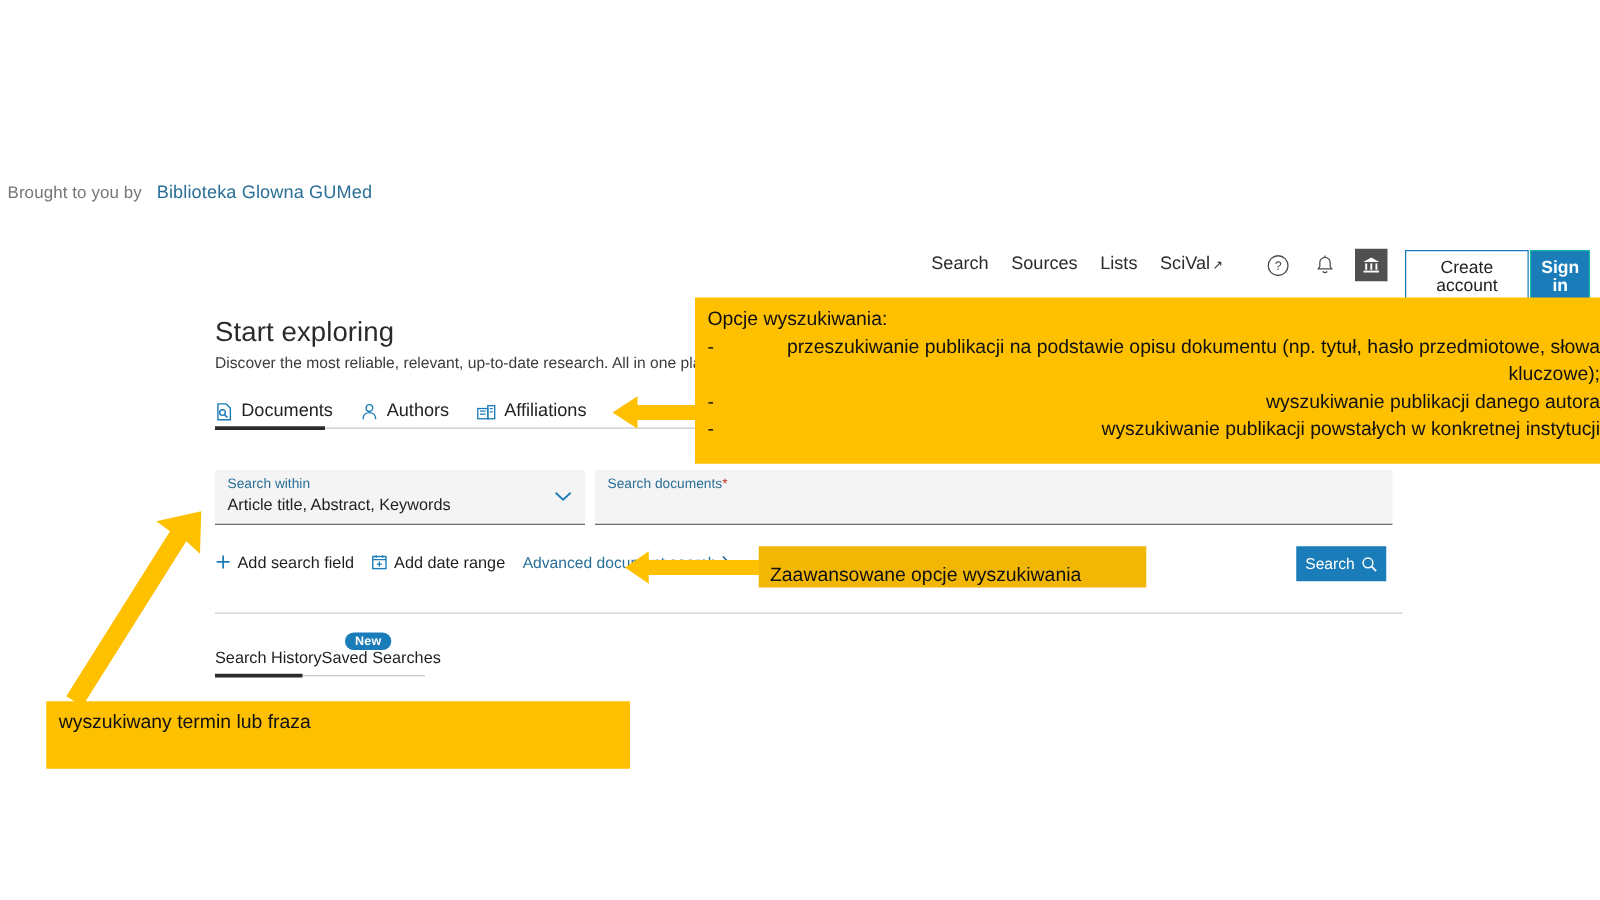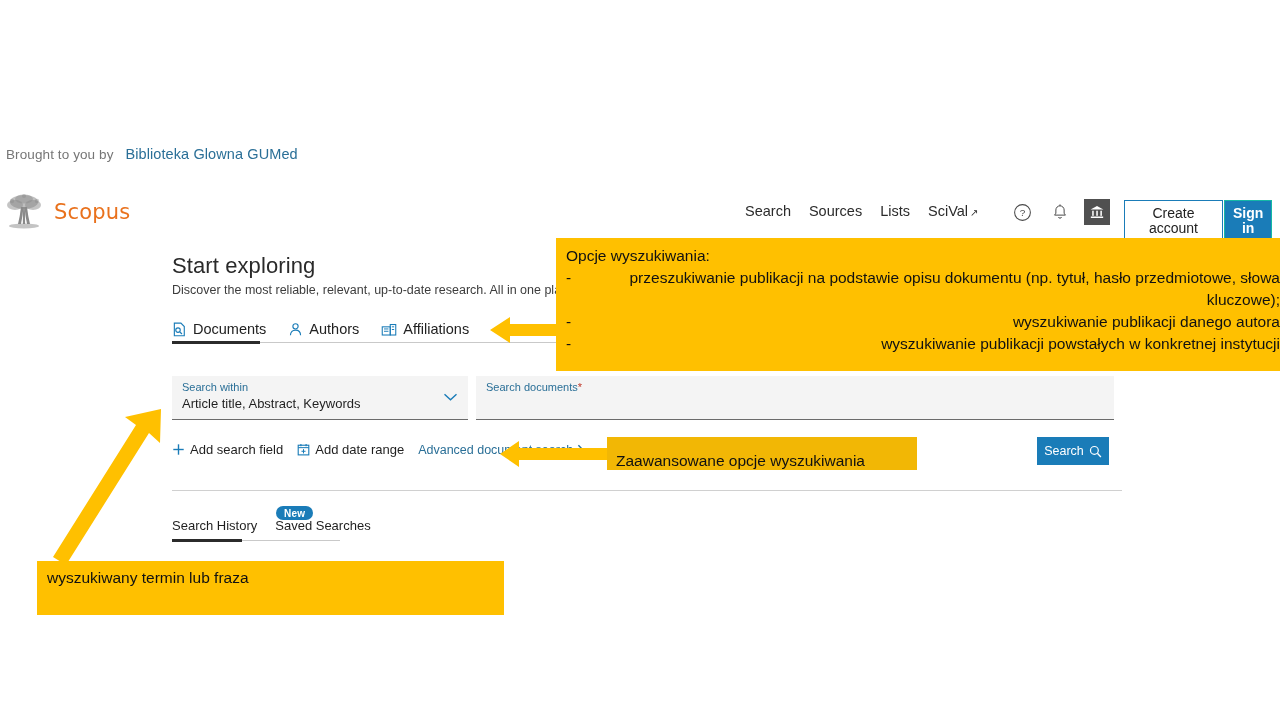--- a/index.html
+++ b/index.html
@@ -87,21 +87,21 @@
     width: 72px; height: 28px; background:#1a7cb8; color:#fff;
     display:flex; align-items:center; justify-content:center; gap:5px;
     font-size: 12.5px; border: none;
     font-family: "Liberation Sans", sans-serif;
   }
 
   .divider { position:absolute; left: 172px; top: 490px; width: 950px; height:1px; background:#d0d0d0; }
 
   
   .htabs { position:absolute; left: 172px; top: 518px; width: 340px; }
-  .htabrow { display:flex; gap: 18px; align-items:flex-end; }
+  .htabrow { display:flex; align-items:flex-end; }
   .htab { font-size: 13px; color:#1f1f1f; padding-bottom: 4px; position: relative;}
   .hline { position:absolute; left:0; top: 22px; width: 168px; height: 1px; background:#c9c9c9;}
   .hunder { position:absolute; left:0; top: 21px; width: 70px; height: 2.5px; background:#2b2b2b;}
   .newbadge {
     position:absolute; left: 104px; top: -12px;
     background: #1a7cb8; color:#fff; font-size: 10px; font-weight:bold;
     padding: 1.5px 8px; border-radius: 9px; letter-spacing:.2px;
   }
 
   
@@ -137,38 +137,20 @@
 <body>
 
 <div id="root">
 
   <div class="brought">
     <span>Brought to you by</span>
     <span class="lib">Biblioteka Glowna GUMed</span>
   </div>
 
   <div class="hdr">
-    <div class="logo-wrap">
-      <svg class="tree-icon" viewBox="0 0 40 38">
-        <g fill="#8a8a8a">
-          <ellipse cx="20" cy="9" rx="14" ry="7" opacity=".55"></ellipse>
-          <ellipse cx="11" cy="12" rx="8" ry="5" opacity=".5"></ellipse>
-          <ellipse cx="29" cy="12" rx="8" ry="5" opacity=".5"></ellipse>
-          <ellipse cx="20" cy="6" rx="9" ry="4.5" opacity=".45"></ellipse>
-          <path d="M17 14 q-1 9 -3 17 l3 0 q2 -9 2.4 -17 z"></path>
-          <path d="M23 14 q1 9 3 17 l-3 0 q-2 -9 -2.4 -17 z"></path>
-          <path d="M19.2 14 q-.4 9 -.3 17 l2.2 0 q.1 -8 -.3 -17 z"></path>
-          <ellipse cx="20" cy="33" rx="15" ry="2.4" opacity=".5"></ellipse>
-          <circle cx="8" cy="8" r="2.2" opacity=".4"></circle>
-          <circle cx="33" cy="8" r="2.2" opacity=".4"></circle>
-          <circle cx="20" cy="3" r="2" opacity=".4"></circle>
-        </g>
-      </svg>
-      <span class="logo-text">Scopus</span>
-    </div>
 
     <div class="nav">
       <a href="#">Search</a>
       <a href="#">Sources</a>
       <a href="#">Lists</a>
       <a href="#"><span>SciVal</span><span class="ext">↗</span></a>
     </div>
 
     <div class="icons">
       <div class="ic-btn">

